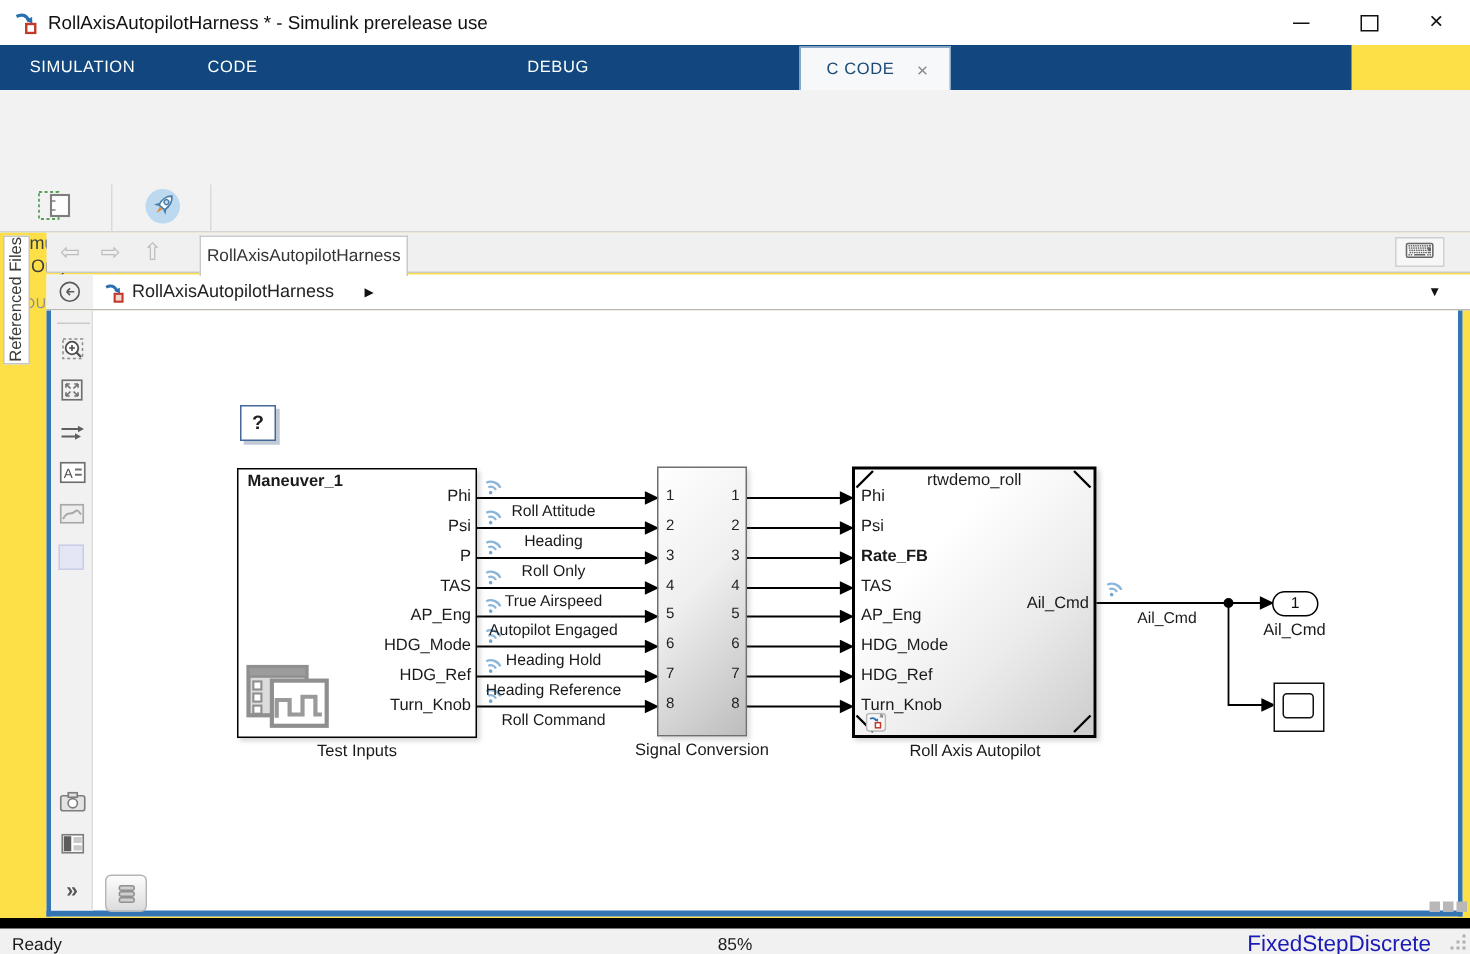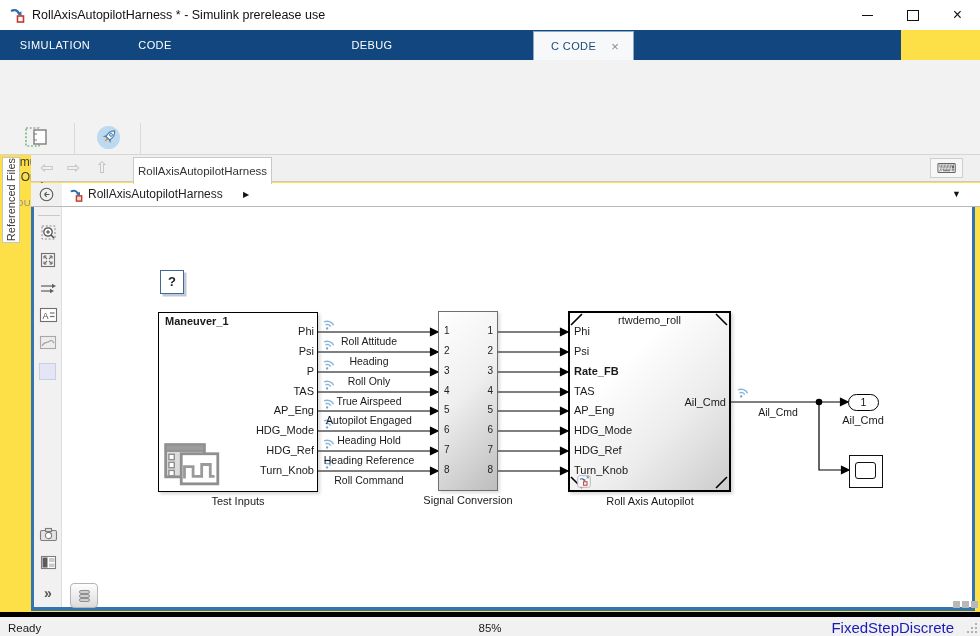--- a/index.html
+++ b/index.html
@@ -436,20 +436,20 @@
       <rect x="1.5" y="5.5" width="10" height="3" rx="1.5" fill="#cfcfcf" stroke="#909090" stroke-width="1"></rect>
       <rect x="1.5" y="9.5" width="10" height="3" rx="1.5" fill="#cfcfcf" stroke="#909090" stroke-width="1"></rect>
     </svg>
   </div>
   <div class="scroll-bits">
       <i></i>
       <i></i>
       <i></i>
     </div>
 
-  <div class="abs" style="left:0;top:612px;width:980px;height:24px;background:#f1f1f1;border-top:5px solid #000000;box-sizing:border-box;">
+  <div class="abs" style="left:0;top:612px;width:980px;height:24px;background:#f1f1f1;border-top:7px solid #000000;box-sizing:border-box;">
     <span class="abs" style="left:8px;top:0;height:23px;line-height:22px;font-size:11.5px;color:#1a1a1a;">Ready</span>
     <span class="abs" style="left:0;top:0;width:980px;text-align:center;height:23px;line-height:22px;font-size:11.5px;color:#1a1a1a;">85%</span>
     <span class="abs" style="right:26px;top:0;height:23px;line-height:22px;font-size:15px;color:#1a1ab5;text-align:right;">FixedStepDiscrete</span>
     <span class="abs" style="right:3px;bottom:3px;width:2px;height:2px;background:#b0b0b0;box-shadow:-4px 0 #b0b0b0,-8px 0 #b0b0b0,0 -4px #b0b0b0,-4px -4px #b0b0b0,0 -8px #b0b0b0;"></span>
   </div>
 
 </div>
 
 </body></html>

